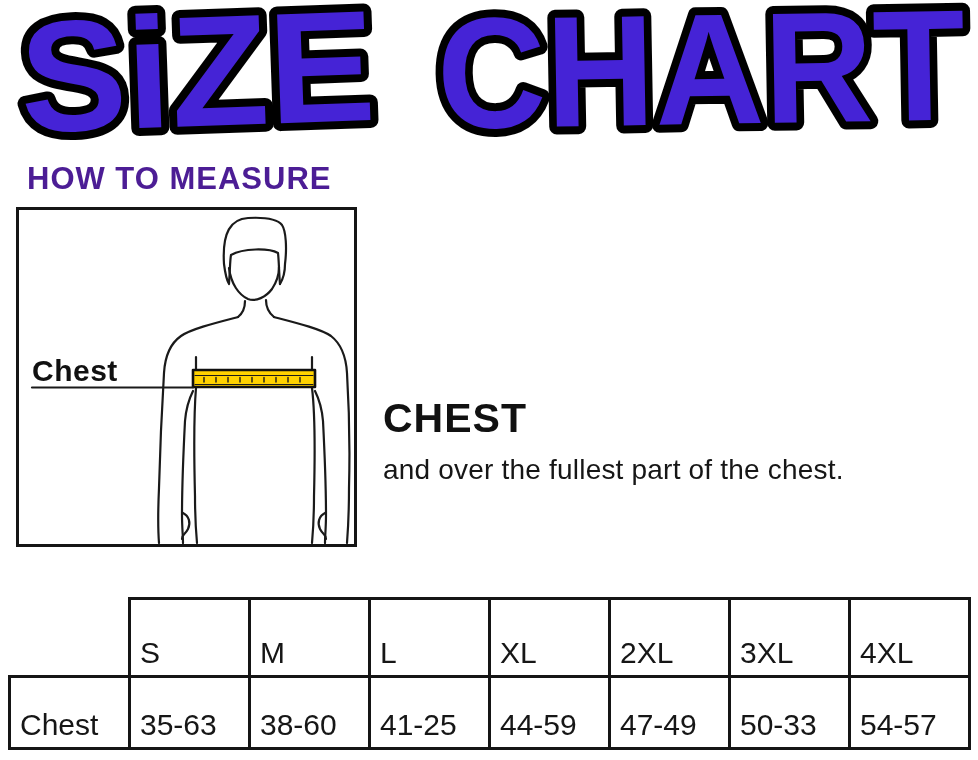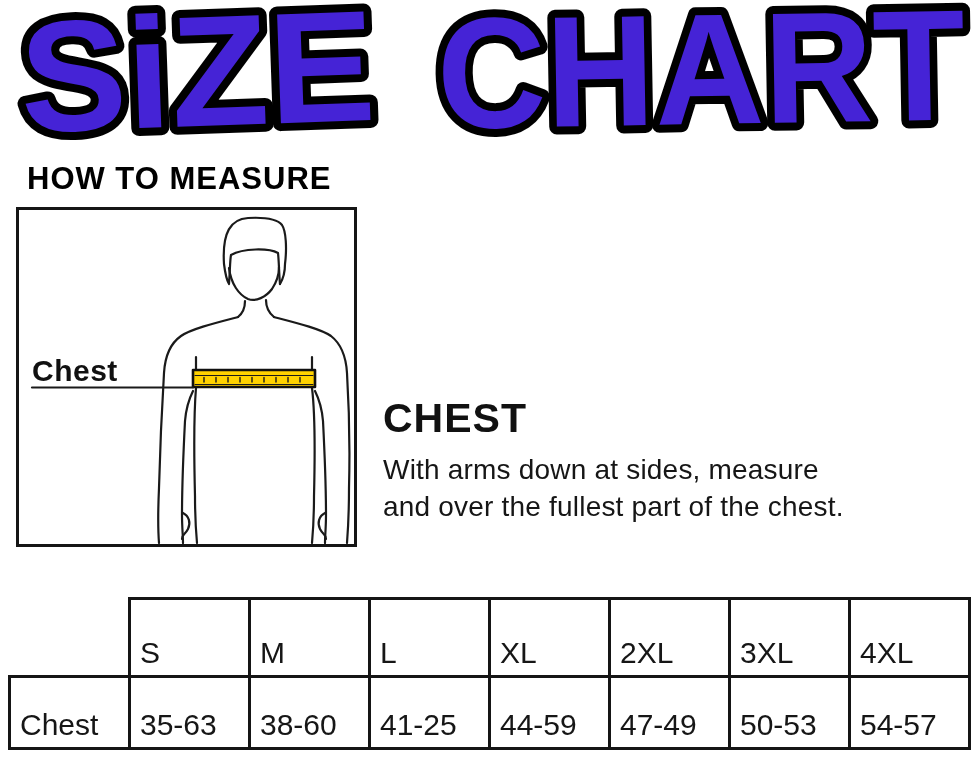--- a/index.html
+++ b/index.html
@@ -21,21 +21,21 @@
     stroke: #000000;
     stroke-width: 16px;
     stroke-linejoin: round;
     paint-order: stroke fill;
   }
 
   
   .htm-heading {
     position: absolute; left: 27px; top: 161px;
     font-size: 31px; font-weight: 700; letter-spacing: 1px;
-    color: #000000;
+    color: #4c1d95;
   }
 
   
   .figure-box {
     position: absolute; left: 16px; top: 207px;
     width: 335px; height: 334px;
     border: 3px solid #151515;
     background: #fff;
   }
   .figure-box svg { display: block; }
@@ -116,21 +116,20 @@
       <path d="M 185 167.5 L 185 172 M 197 167.5 L 197 172 M 209 167.5 L 209 172 M 221 167.5 L 221 172 M 233 167.5 L 233 172 M 245 167.5 L 245 172 M 257 167.5 L 257 172 M 269 167.5 L 269 172 M 281 167.5 L 281 172" stroke-width="1.4"></path>
     </g>
 
     <text x="13" y="171" font-size="30" font-weight="700" letter-spacing="0.5" fill="#111" stroke="none">Chest</text>
     <path d="M 13 177.5 L 174 177.5"></path>
   </svg>
 </div>
 
 <div class="chest-heading">CHEST</div>
 <div class="chest-desc">
-  <div>With arms down at sides, measure</div>
   <div>and over the fullest part of the chest.</div>
 </div>
 
 <table class="size-table">
   <colgroup>
     <col style="width:120px">
     <col>
       <col>
       <col>
       <col>
@@ -149,17 +148,17 @@
     <th>3XL</th>
     <th>4XL</th>
   </tr>
   <tr class="body-row">
     <td>Chest</td>
     <td>35-63</td>
     <td>38-60</td>
     <td>41-25</td>
     <td>44-59</td>
     <td>47-49</td>
-    <td>50-53</td>
+    <td>50-33</td>
     <td>54-57</td>
   </tr>
 </tbody>
   </table>
 
 </body></html>

